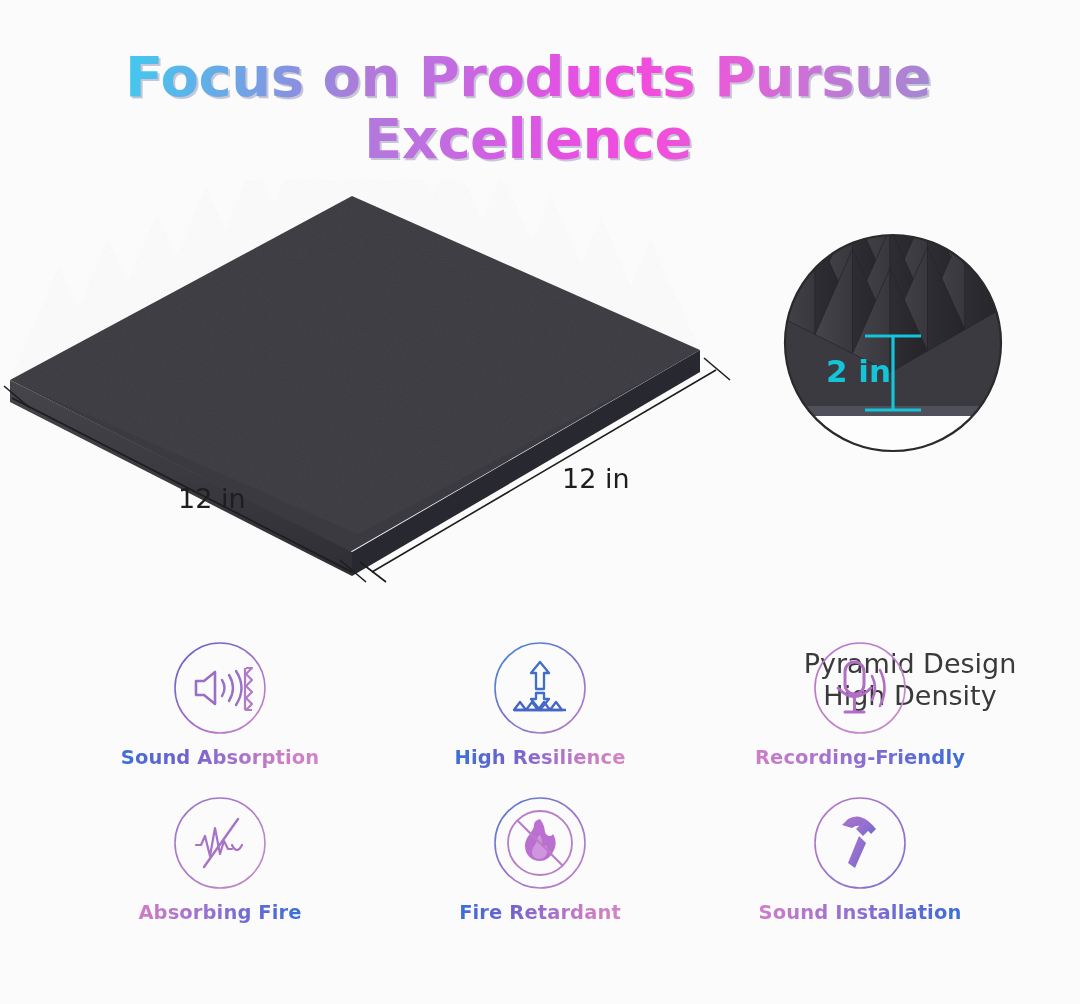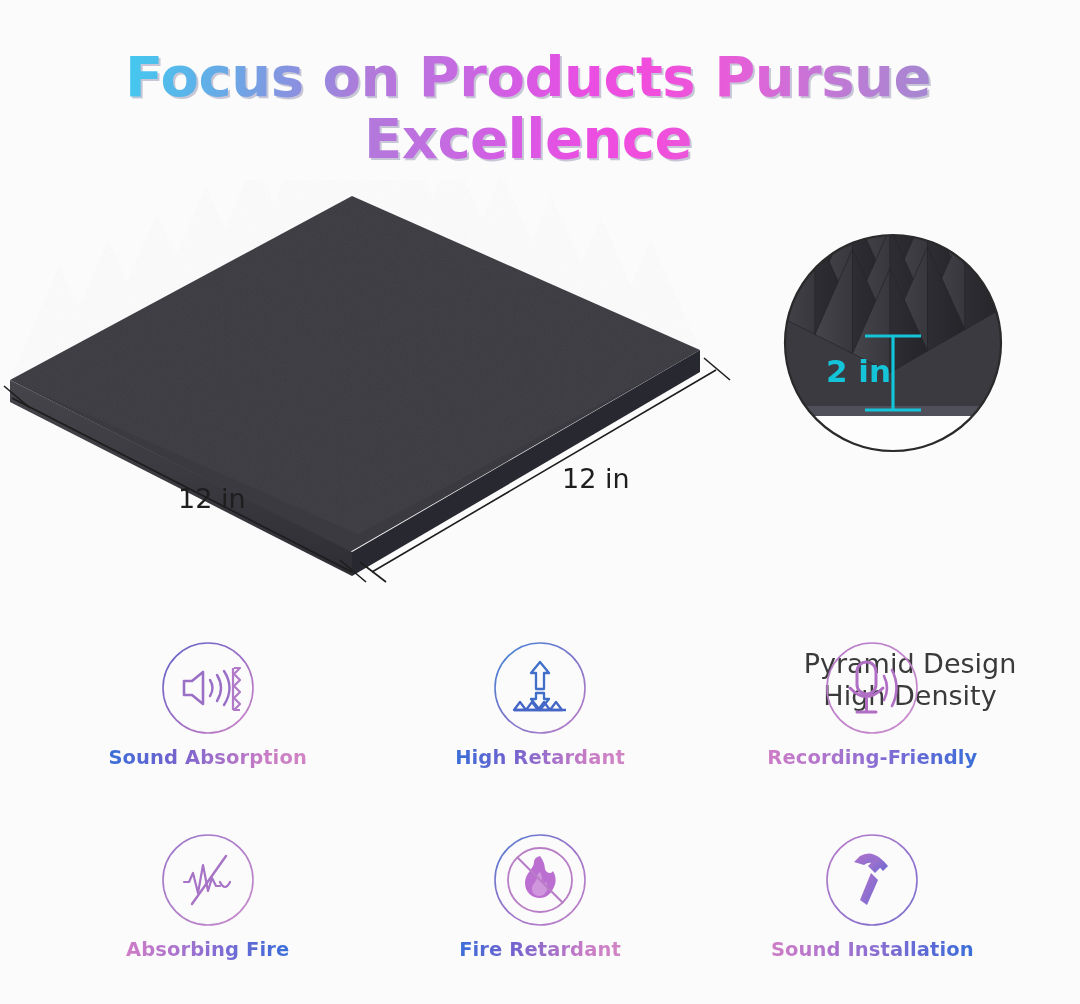--- a/index.html
+++ b/index.html
@@ -77,21 +77,20 @@
   #features {
     position: absolute;
     left: 60px;
     top: 640px;
     width: 960px;
     display: grid;
     grid-template-columns: repeat(3, 1fr);
     grid-template-rows: repeat(2, 155px);
     column-gap: 0px;
     row-gap: 0px;
-    gap: 37px;
   }
   .feature {
     display: flex;
     flex-direction: column;
     align-items: center;
     justify-content: flex-start;
   }
   .feature-ring {
     width: 96px;
     height: 96px;
@@ -410,21 +409,21 @@
               <stop offset="100%" stop-color="#c47fc6"></stop>
         </linearGradient>
           </defs>
         <circle cx="48" cy="48" r="45" fill="none" stroke="url(#g2)" stroke-width="1.6"></circle>
         <path d="M48 22 l9 11 h-5 v16 h-8 v-16 h-5 z" fill="none" stroke="#3f6fc9" stroke-width="2.3" stroke-linejoin="round"></path>
         <path d="M48 70 l9 -11 h-5 v-6 h-8 v6 h-5 z" fill="none" stroke="#3f6fc9" stroke-width="2.3" stroke-linejoin="round"></path>
         <path d="M22 70 l6 -8 l6 8 l6 -8 l6 8 l6 -8 l6 8 l6 -8 l6 8 z" fill="none" stroke="#4566c6" stroke-width="2.3" stroke-linejoin="round"></path>
         <line x1="22" y1="70" x2="74" y2="70" stroke="#4566c6" stroke-width="2.3"></line>
       </svg>
     </div>
-    <div class="feature-label grad-bp">High Retardant</div>
+    <div class="feature-label grad-bp">High Resilience</div>
   </div>
 
   <div class="feature">
     <div class="feature-ring">
       <svg width="96" height="96" viewBox="0 0 96 96">
         <defs>
             <linearGradient id="g3" x1="0" y1="0" x2="1" y2="1">
           <stop offset="0%" stop-color="#b477c9"></stop>
               <stop offset="100%" stop-color="#c98ccb"></stop>
         </linearGradient>

